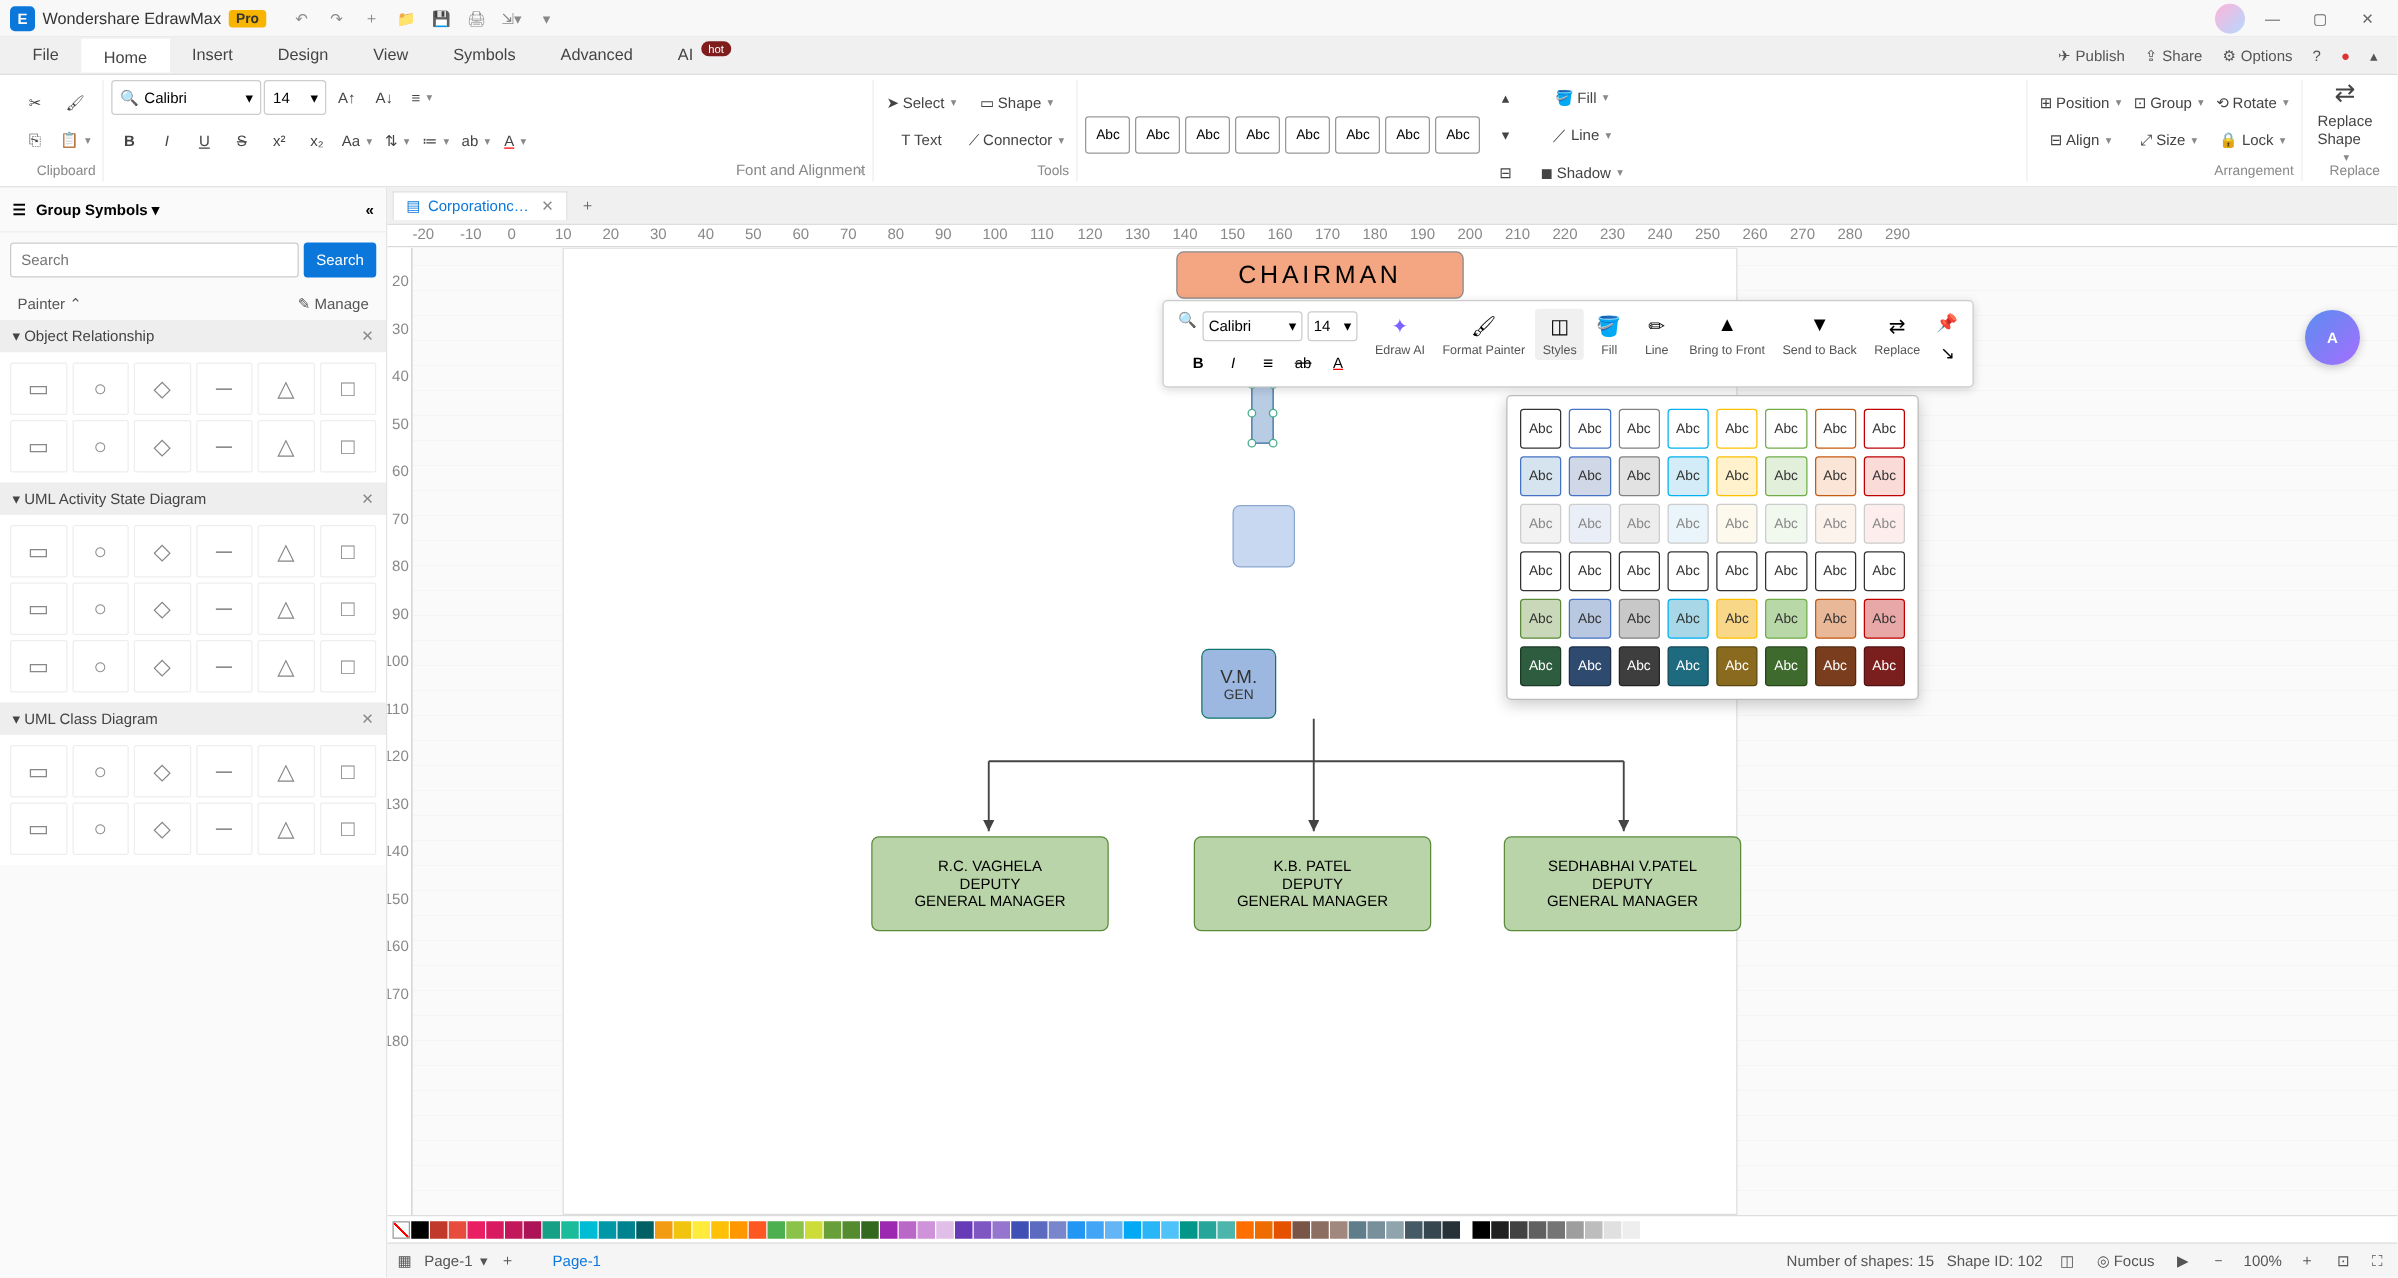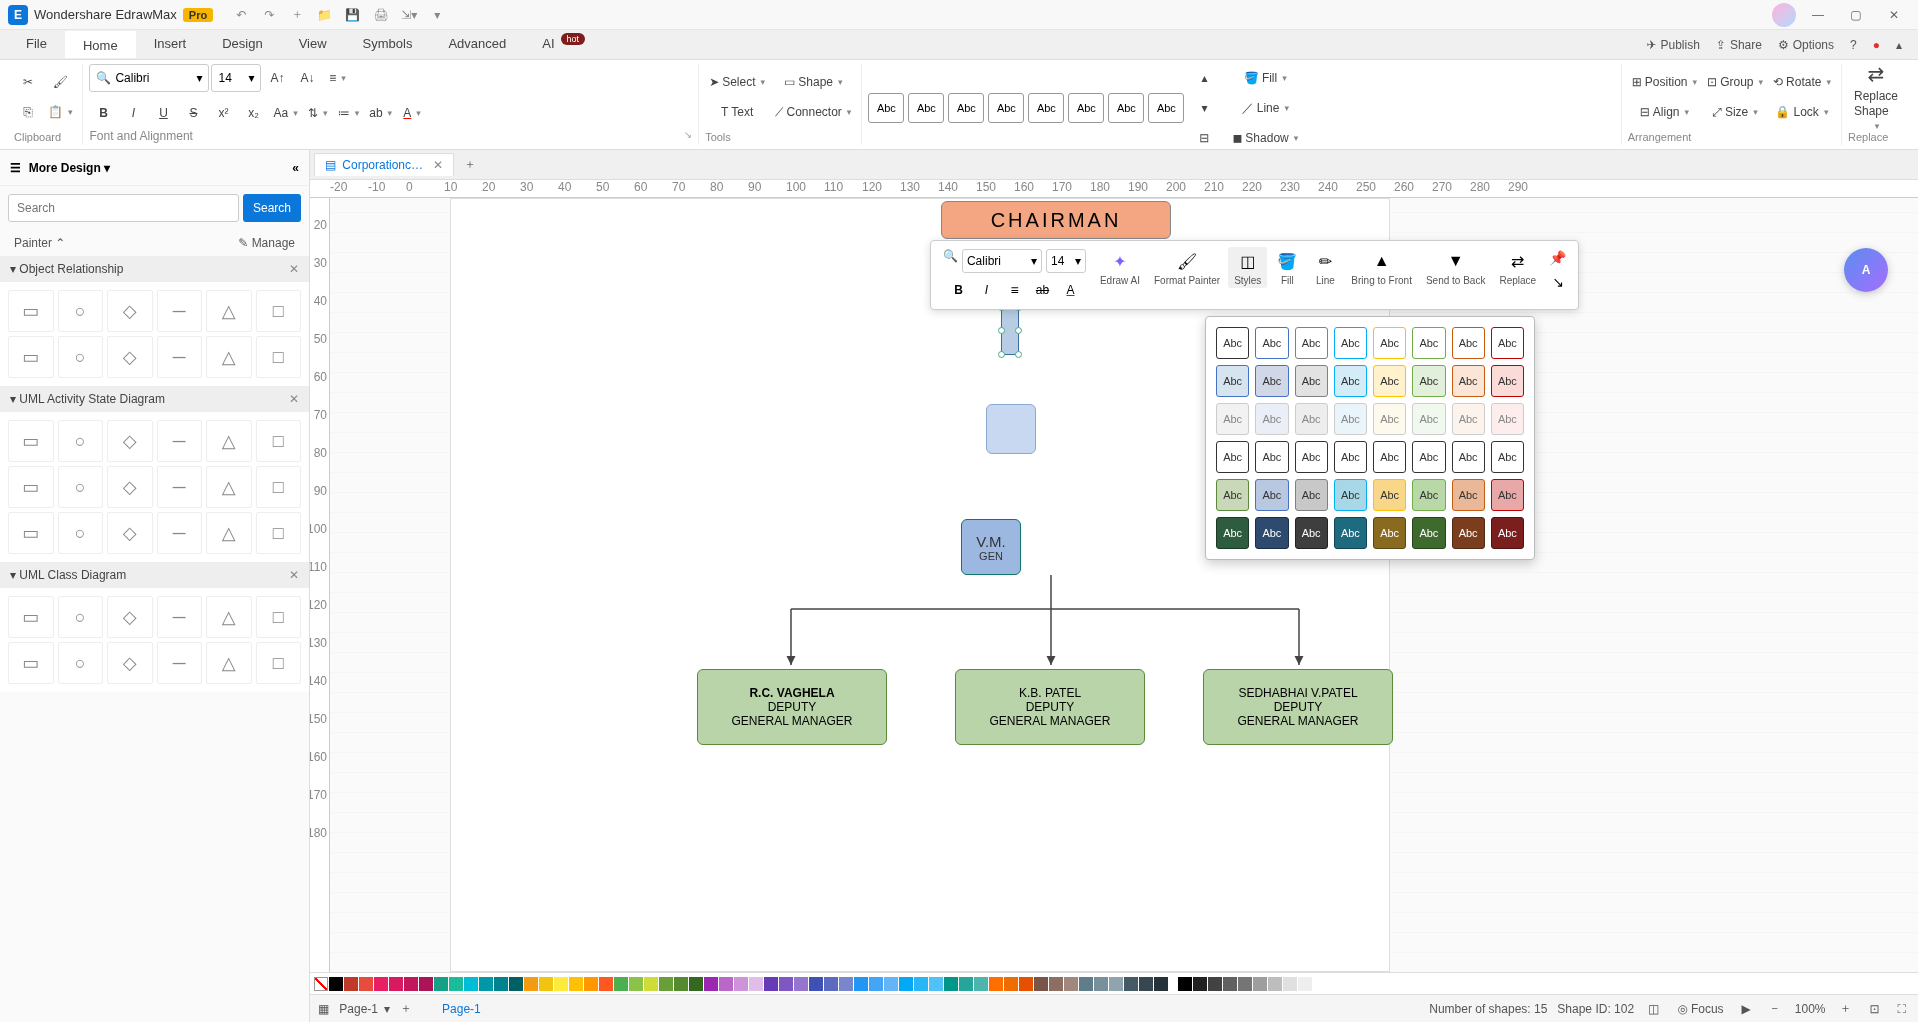--- a/index.html
+++ b/index.html
@@ -23,21 +23,21 @@
 .menubar .tab.active{background:#fff;border-top:2px solid transparent}
 .menubar .ai-badge{background:#7f1d1d;color:#fff;font-size:9px;padding:1px 6px;border-radius:8px;margin-left:-12px;position:relative;top:-6px}
 .menubar .spacer{flex:1}
 .menubar .right-btn{display:flex;align-items:center;gap:4px;padding:4px 8px;color:#555;cursor:pointer;font-size:12px}
 
 
 .ribbon{height:90px;background:#fff;display:flex;border-bottom:1px solid #ddd;padding:4px 8px}
 .ribbon-group{display:flex;flex-direction:column;padding:0 6px;border-right:1px solid #eee}
 .ribbon-group:last-child{border-right:none}
 .ribbon-group .tools{flex:1;display:flex;align-items:center;gap:2px}
-.ribbon-group .label{text-align:left;font-size:11px;color:#888;padding:2px 0;position:relative}
+.ribbon-group .label{text-align:right;font-size:11px;color:#888;padding:2px 0;position:relative}
 .ribbon-group .label .expand{position:absolute;right:0;font-size:10px;color:#aaa;cursor:pointer}
 .r-btn{min-width:28px;height:28px;display:flex;align-items:center;justify-content:center;cursor:pointer;border-radius:3px;color:#444;gap:3px;padding:0 4px}
 .r-col{display:flex;flex-direction:column;gap:2px}
 .font-select{width:120px;height:28px;border:1px solid #ccc;border-radius:3px;padding:0 6px;display:flex;align-items:center;gap:4px}
 .size-select{width:50px;height:28px;border:1px solid #ccc;border-radius:3px;padding:0 6px;display:flex;align-items:center}
 .r-btn.big{height:60px;flex-direction:column;font-size:11px;padding:4px 6px}
 .style-swatch{width:36px;height:30px;border:1px solid #999;border-radius:3px;display:flex;align-items:center;justify-content:center;font-size:11px;background:#fff;cursor:pointer}
 
 
 .main{flex:1;display:flex;overflow:hidden}
@@ -322,21 +322,21 @@
     </div>
     <div class="label">Replace</div>
   </div>
 </div>
 
 <div class="main">
 
   <div class="left-panel">
     <div class="lp-header">
       <span>☰</span>
-      <span><span>More Design</span> ▾</span>
+      <span><span>Group Symbols</span> ▾</span>
       <span style="margin-left:auto;cursor:pointer">«</span>
     </div>
     <div class="lp-search">
       <input placeholder="Search" style="">
       <button>Search</button>
     </div>
     <div class="lp-lib">
       <span><span>Painter</span> ⌃</span>
       <span>✎ <span>Manage</span></span>
     </div>
@@ -494,21 +494,21 @@
           <line x1="600" y1="410" x2="600" y2="466" stroke="#444" stroke-width="1.5" marker-end="url(#ah)"></line>
           <line x1="848" y1="410" x2="848" y2="466" stroke="#444" stroke-width="1.5" marker-end="url(#ah)"></line>
           <defs>
                 <marker id="ah" markerWidth="8" markerHeight="8" refX="6" refY="3" orient="auto">
                   <path d="M0,0 L6,3 L0,6 Z" fill="#444"></path>
                 </marker>
               </defs>
         </svg>
 
         <div class="org-box org-gm" style="left:246px;top:470px;width:190px;height:76px">
-          <span style="font-weight:700">R.C. VAGHELA</span>
+          <span style="font-weight:400">R.C. VAGHELA</span>
           <span>DEPUTY</span>
           <span>GENERAL MANAGER</span>
         </div>
         <div class="org-box org-gm" style="left:504px;top:470px;width:190px;height:76px">
           <span style="font-weight:500">K.B. PATEL</span>
           <span>DEPUTY</span>
           <span>GENERAL MANAGER</span>
         </div>
         <div class="org-box org-gm" style="left:752px;top:470px;width:190px;height:76px">
           <span style="font-weight:500">SEDHABHAI V.PATEL</span>

